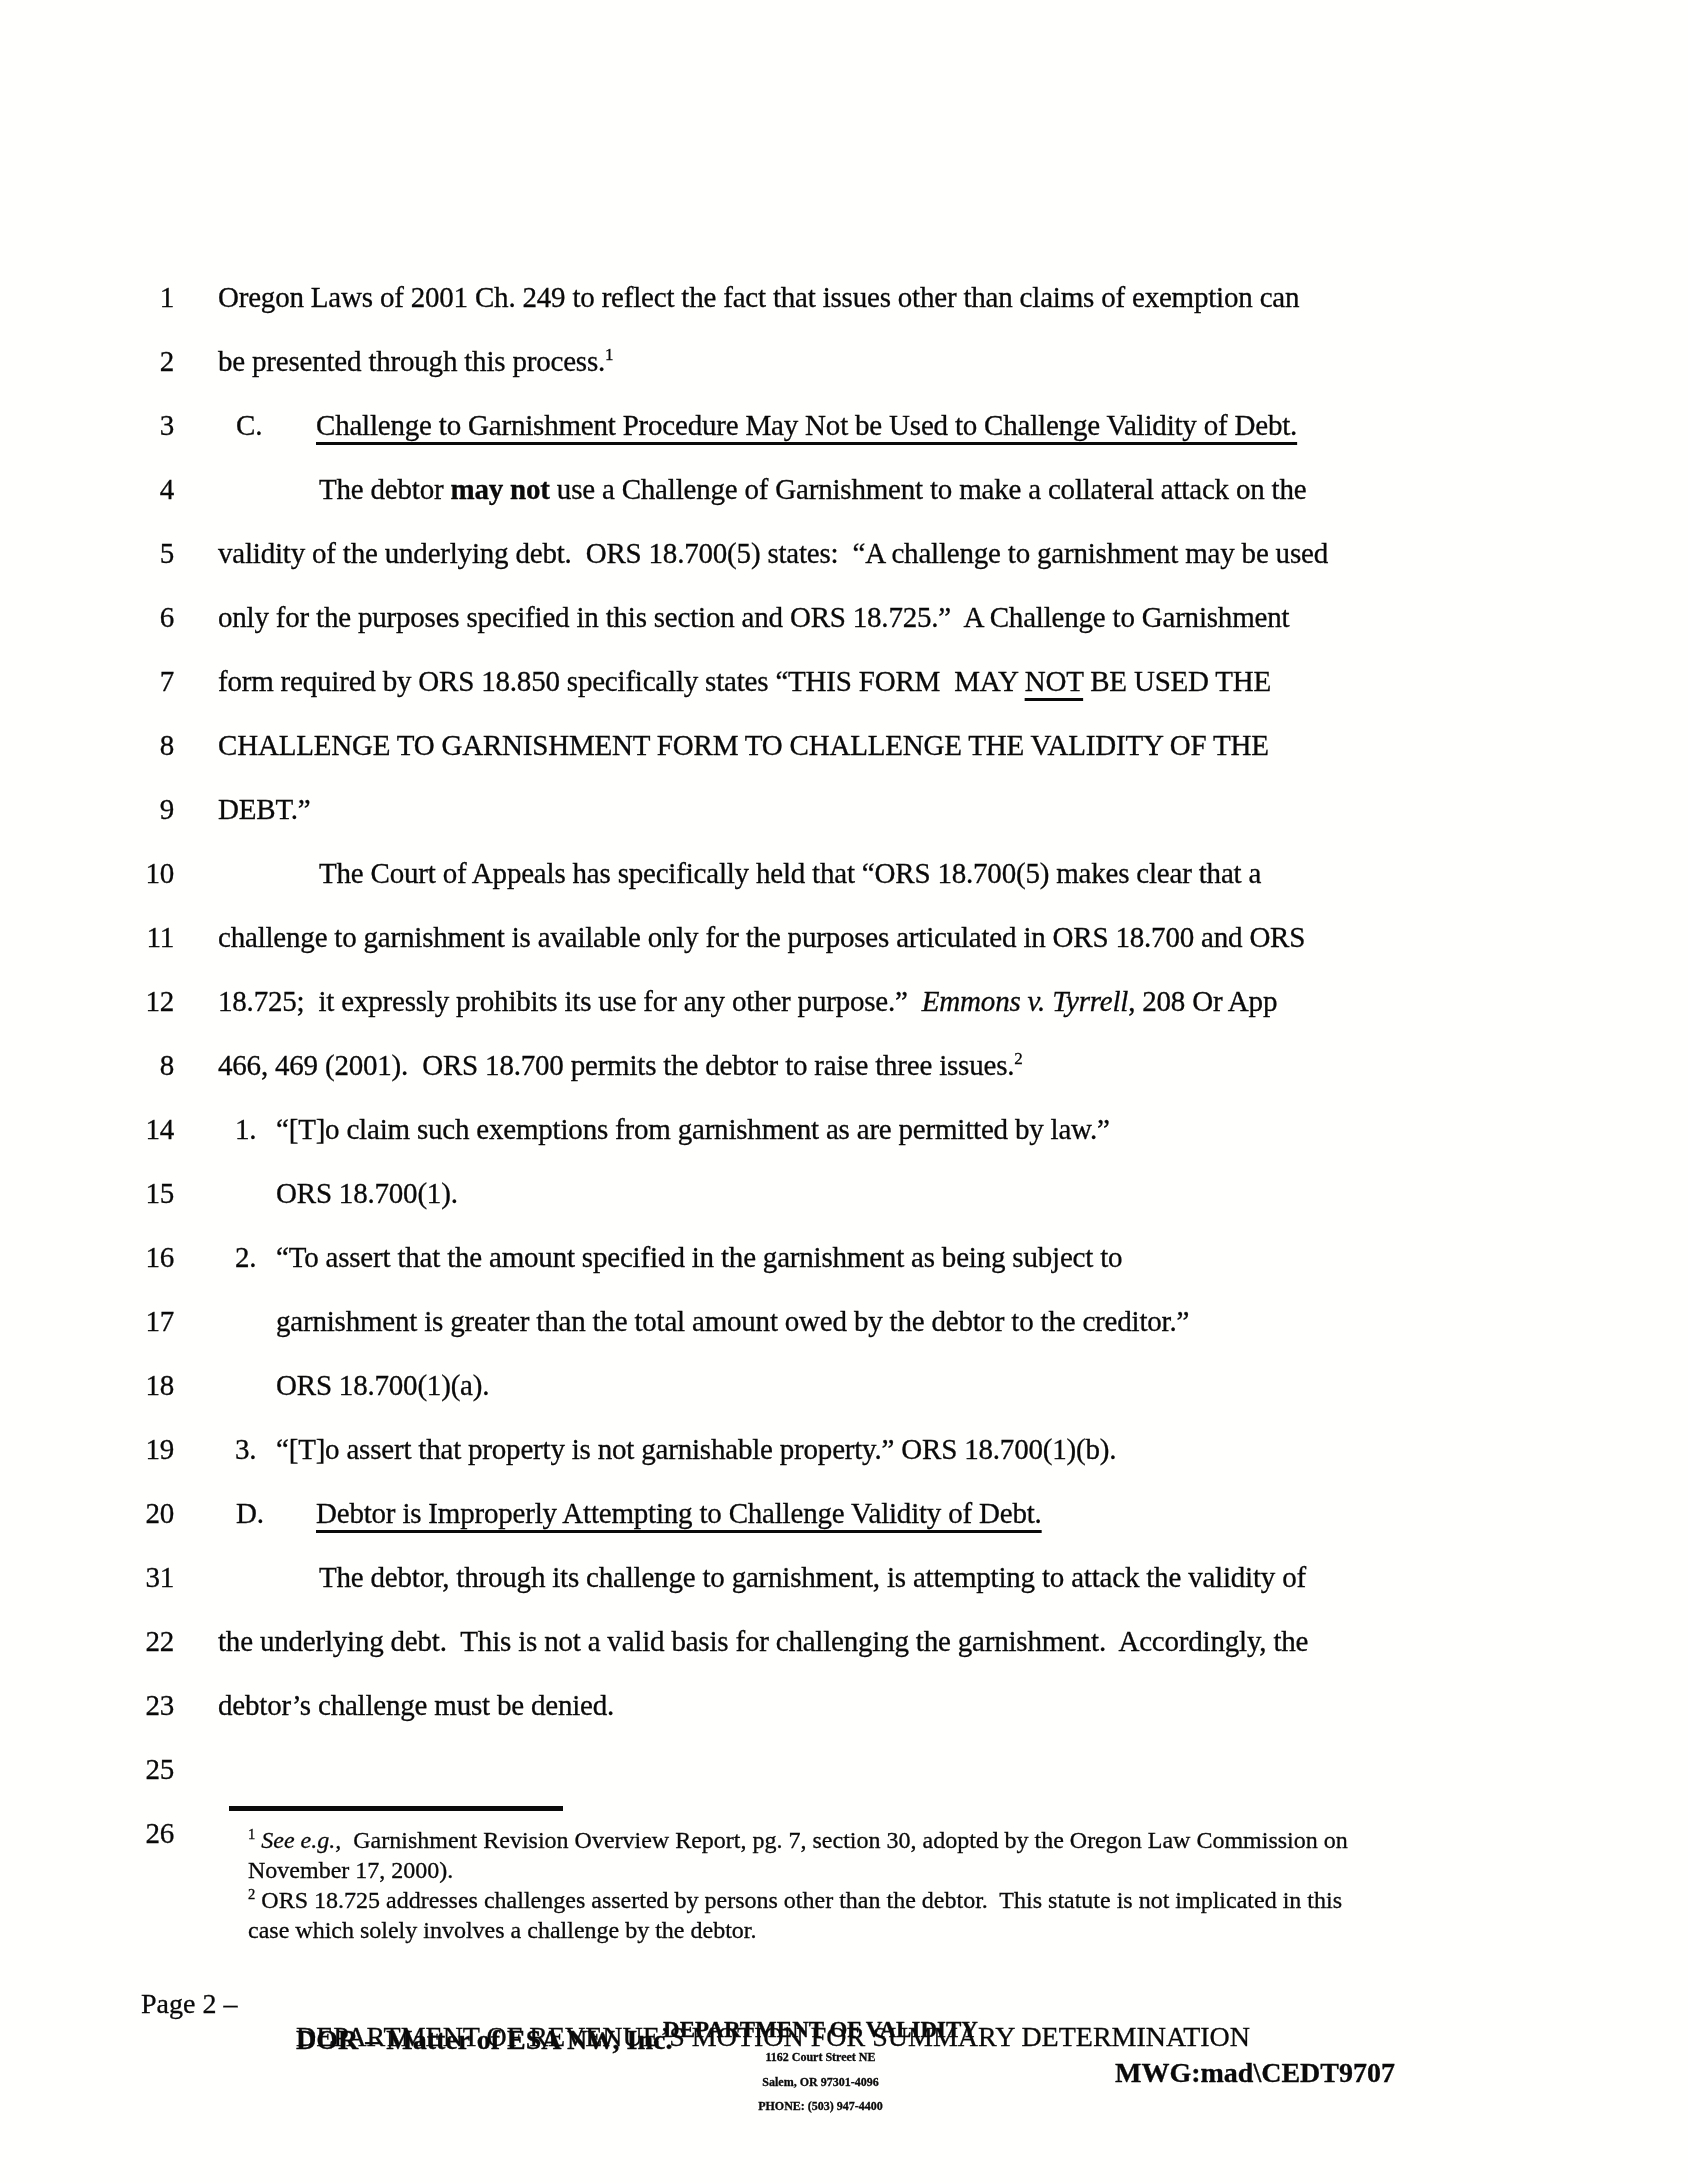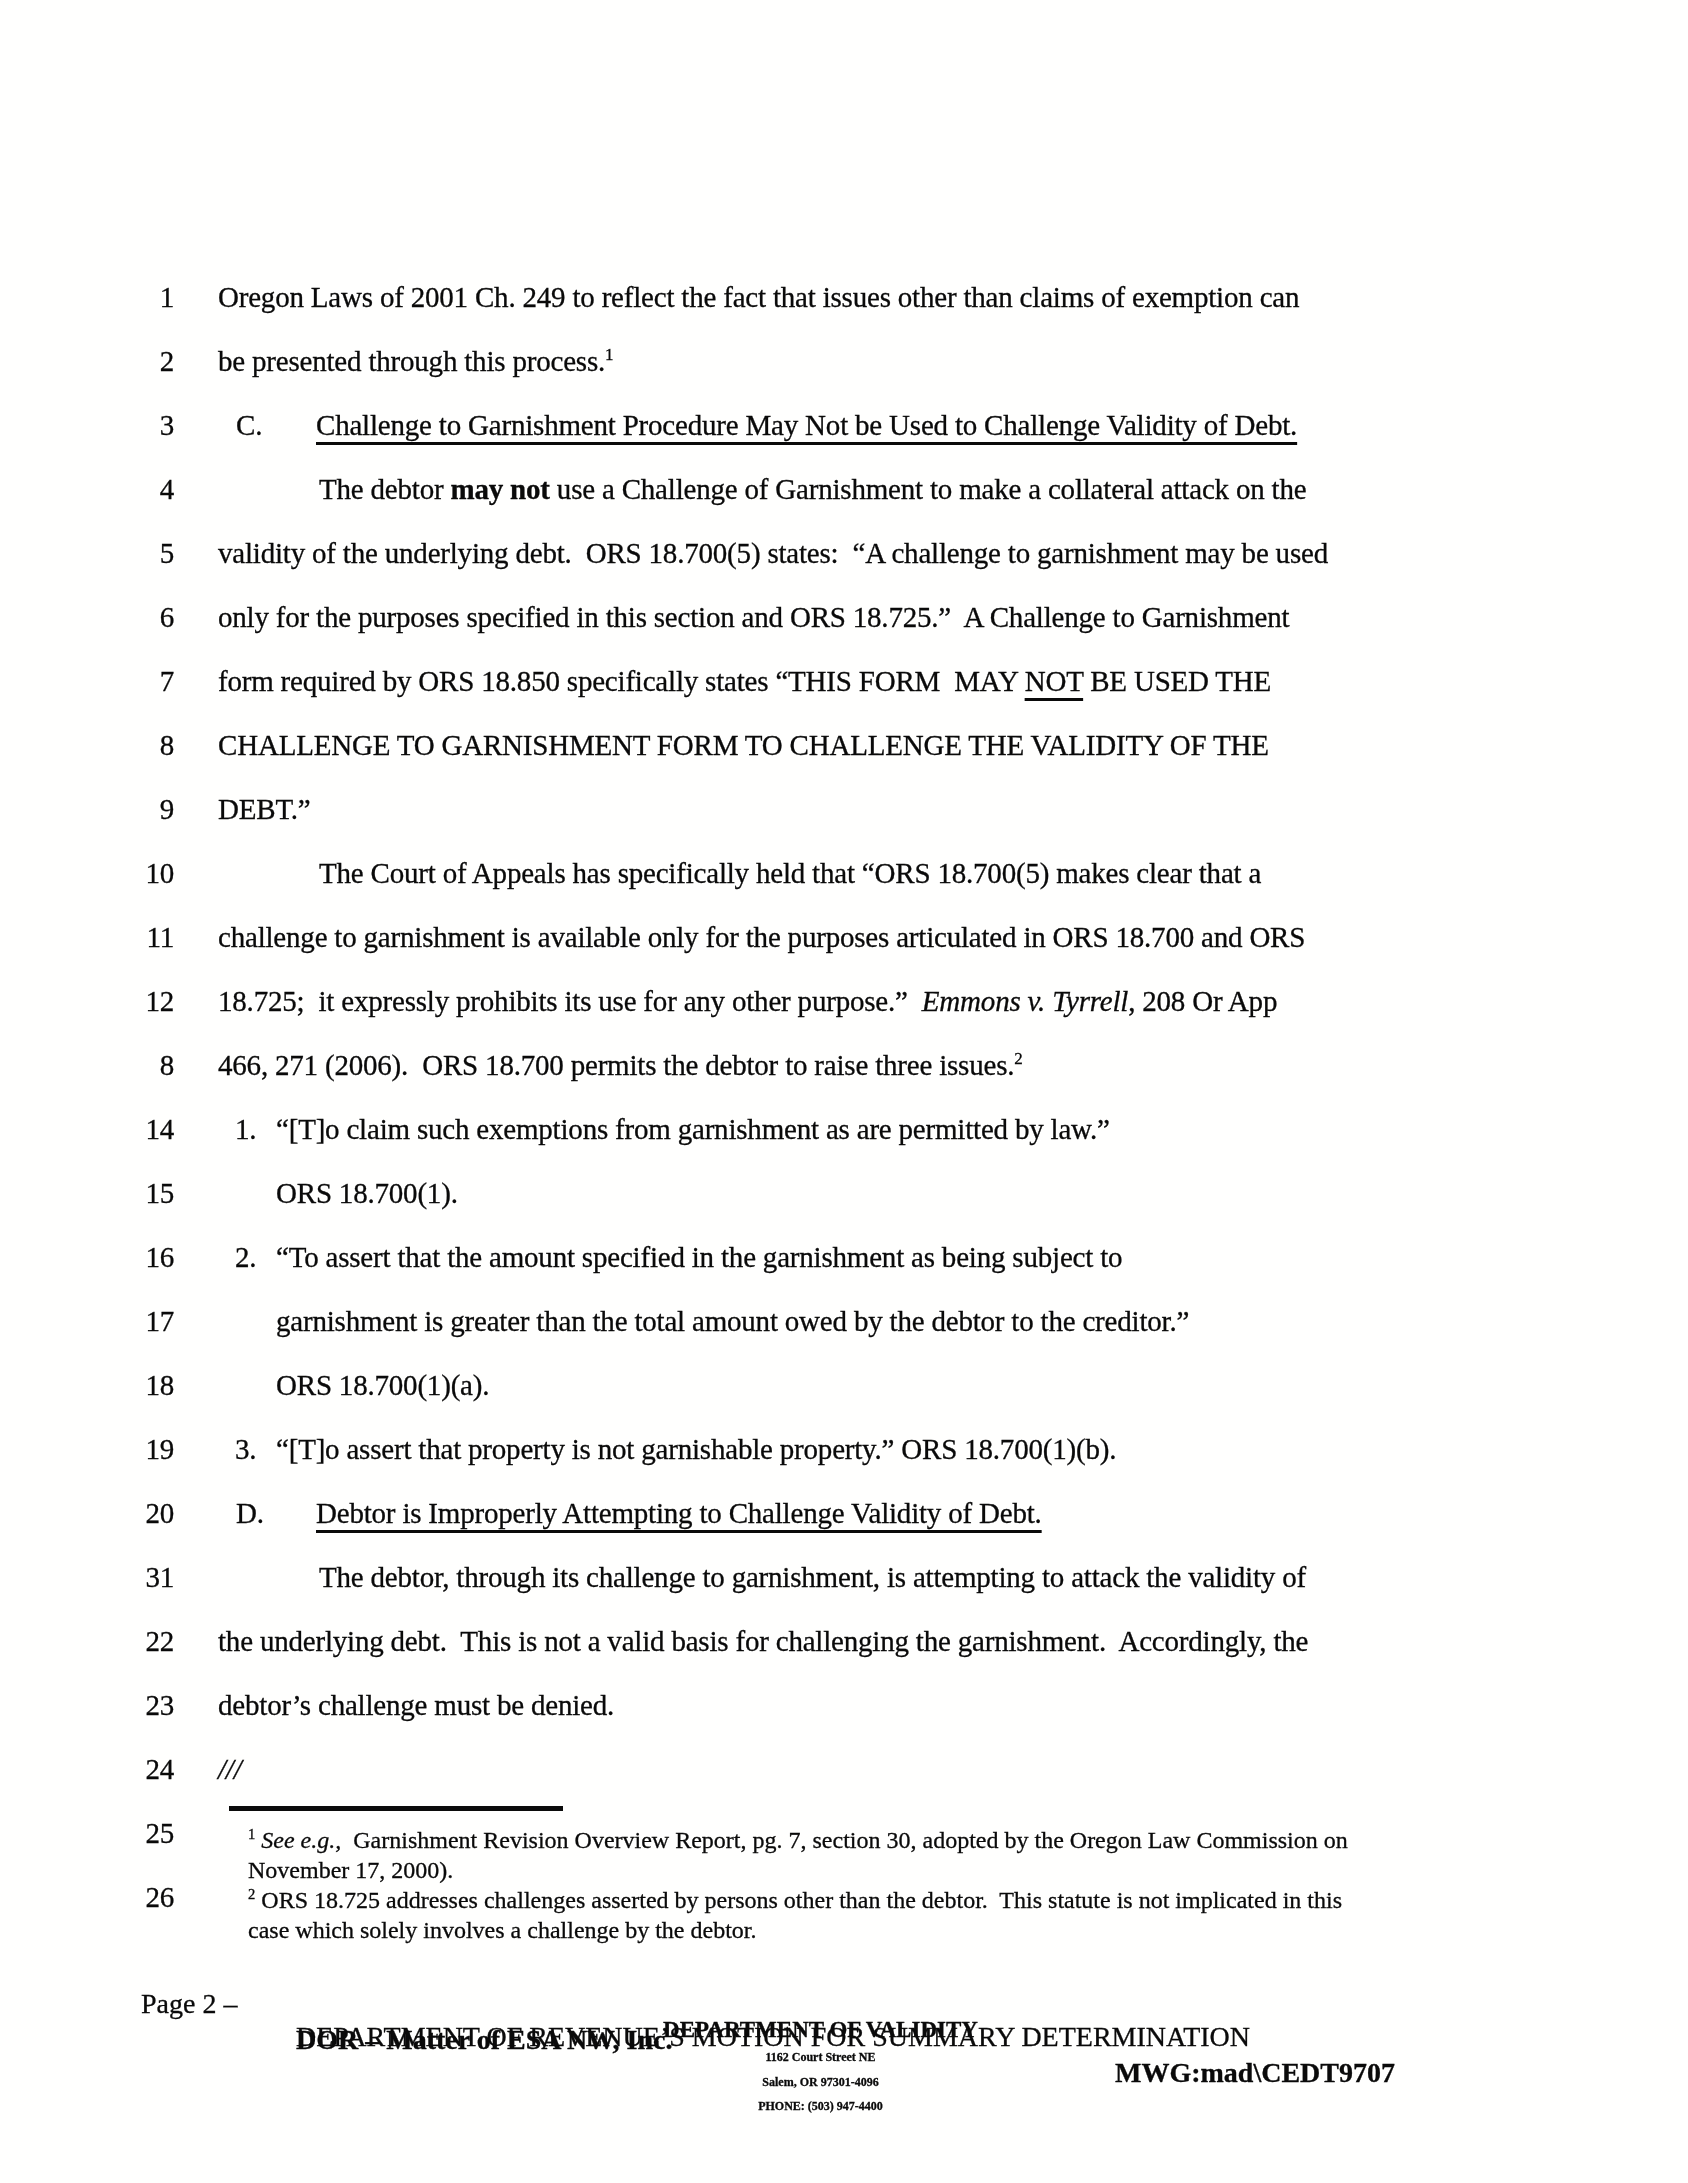--- a/index.html
+++ b/index.html
@@ -94,21 +94,21 @@
       <div class="line kind-body">
         <span class="num">11</span>
         <span class="txt"><span>challenge to garnishment is available only for the purposes articulated in ORS 18.700 and ORS</span></span>
       </div>
       <div class="line kind-body">
         <span class="num">12</span>
         <span class="txt"><span>18.725;  it expressly prohibits its use for any other purpose.”  </span><span class="i">Emmons v. Tyrrell</span><span>, 208 Or App</span></span>
       </div>
       <div class="line kind-body">
         <span class="num">8</span>
-        <span class="txt"><span>466, 271 (2006).  ORS 18.700 permits the debtor to raise three issues.</span><sup>2</sup></span>
+        <span class="txt"><span>466, 469 (2001).  ORS 18.700 permits the debtor to raise three issues.</span><sup>2</sup></span>
       </div>
       <div class="line kind-list">
         <span class="num">14</span>
         <span class="lbl">1.</span>
         <span class="txt"><span>“[T]o claim such exemptions from garnishment as are permitted by law.”</span></span>
       </div>
       <div class="line kind-listcont">
         <span class="num">15</span>
         <span class="txt"><span>ORS 18.700(1).</span></span>
       </div>
@@ -141,24 +141,20 @@
       </div>
       <div class="line kind-body">
         <span class="num">22</span>
         <span class="txt"><span>the underlying debt.  This is not a valid basis for challenging the garnishment.  Accordingly, the</span></span>
       </div>
       <div class="line kind-body">
         <span class="num">23</span>
         <span class="txt"><span>debtor’s challenge must be denied.</span></span>
       </div>
       <div class="line kind-body">
-        <span class="num">24</span>
-        <span class="txt"><span class="i">///</span></span>
-      </div>
-      <div class="line kind-body">
         <span class="num">25</span>
         <span class="txt"></span>
       </div>
       <div class="line kind-body">
         <span class="num">26</span>
         <span class="txt"></span>
       </div>
     </div>
 
   <div class="footnotes">

